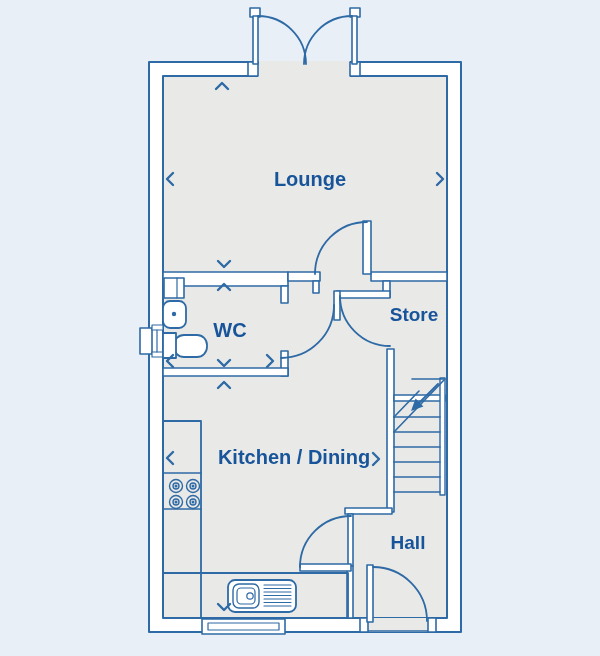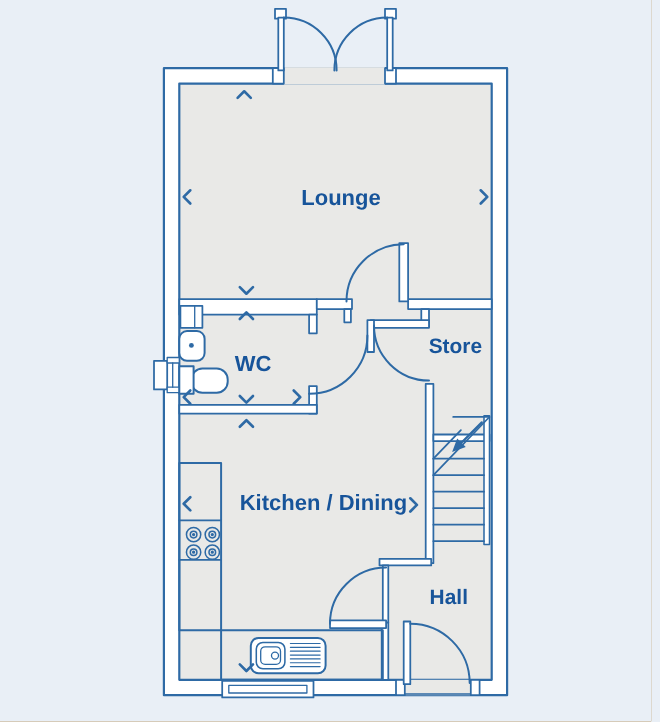--- a/index.html
+++ b/index.html
@@ -1,16 +1,16 @@
 <!DOCTYPE html>
 <html><head>
 <meta charset="utf-8">
 <style>
   html,body{margin:0;padding:0;background:#e9eff6;}
-  .stage{position:relative;width:592px;height:656px;background:#a16207;overflow:hidden;
+  .stage{position:relative;width:592px;height:656px;background:#f0abfc;overflow:hidden;
          font-family:"Liberation Sans",sans-serif;}
   svg text{font-family:"Liberation Sans","DejaVu Sans",sans-serif;font-weight:700;}
 </style>
 </head>
 <body>
 
 <div class="stage">
 <svg width="600" height="656" viewBox="0 0 600 656">
 
   <rect x="0" y="0" width="600" height="656" fill="#e9eff6"></rect>

